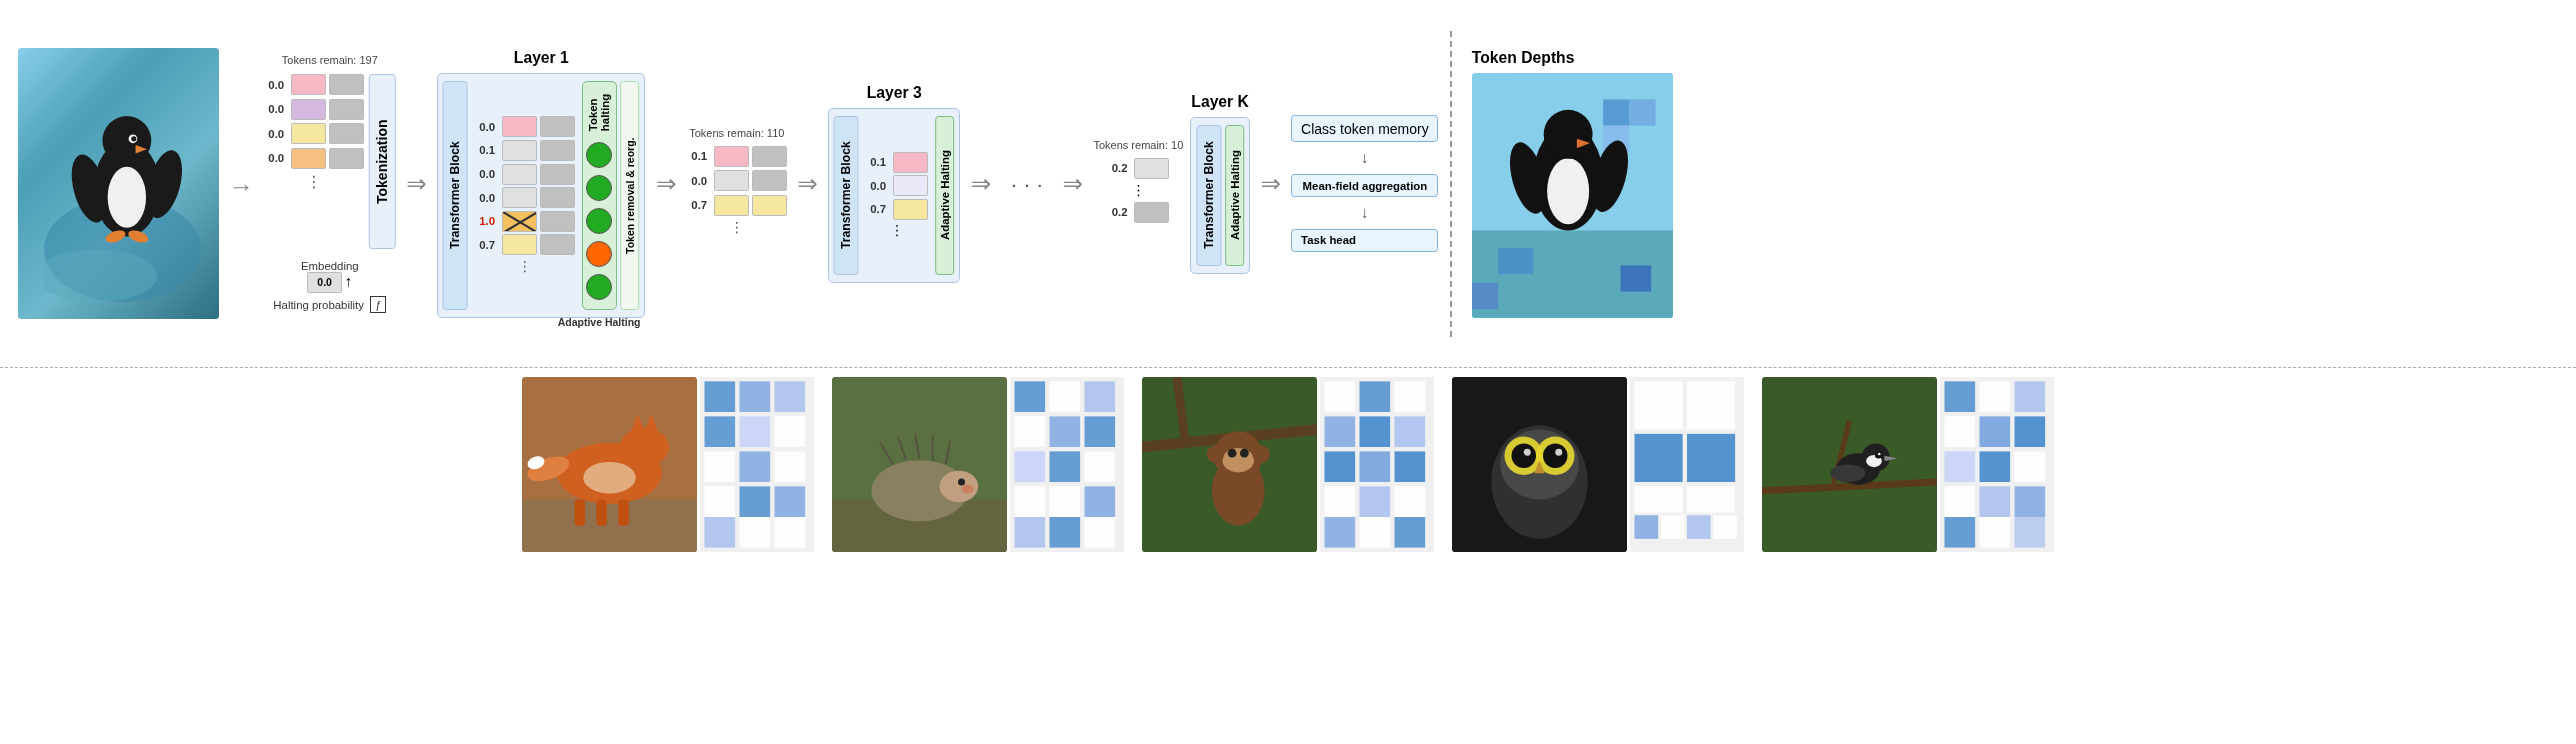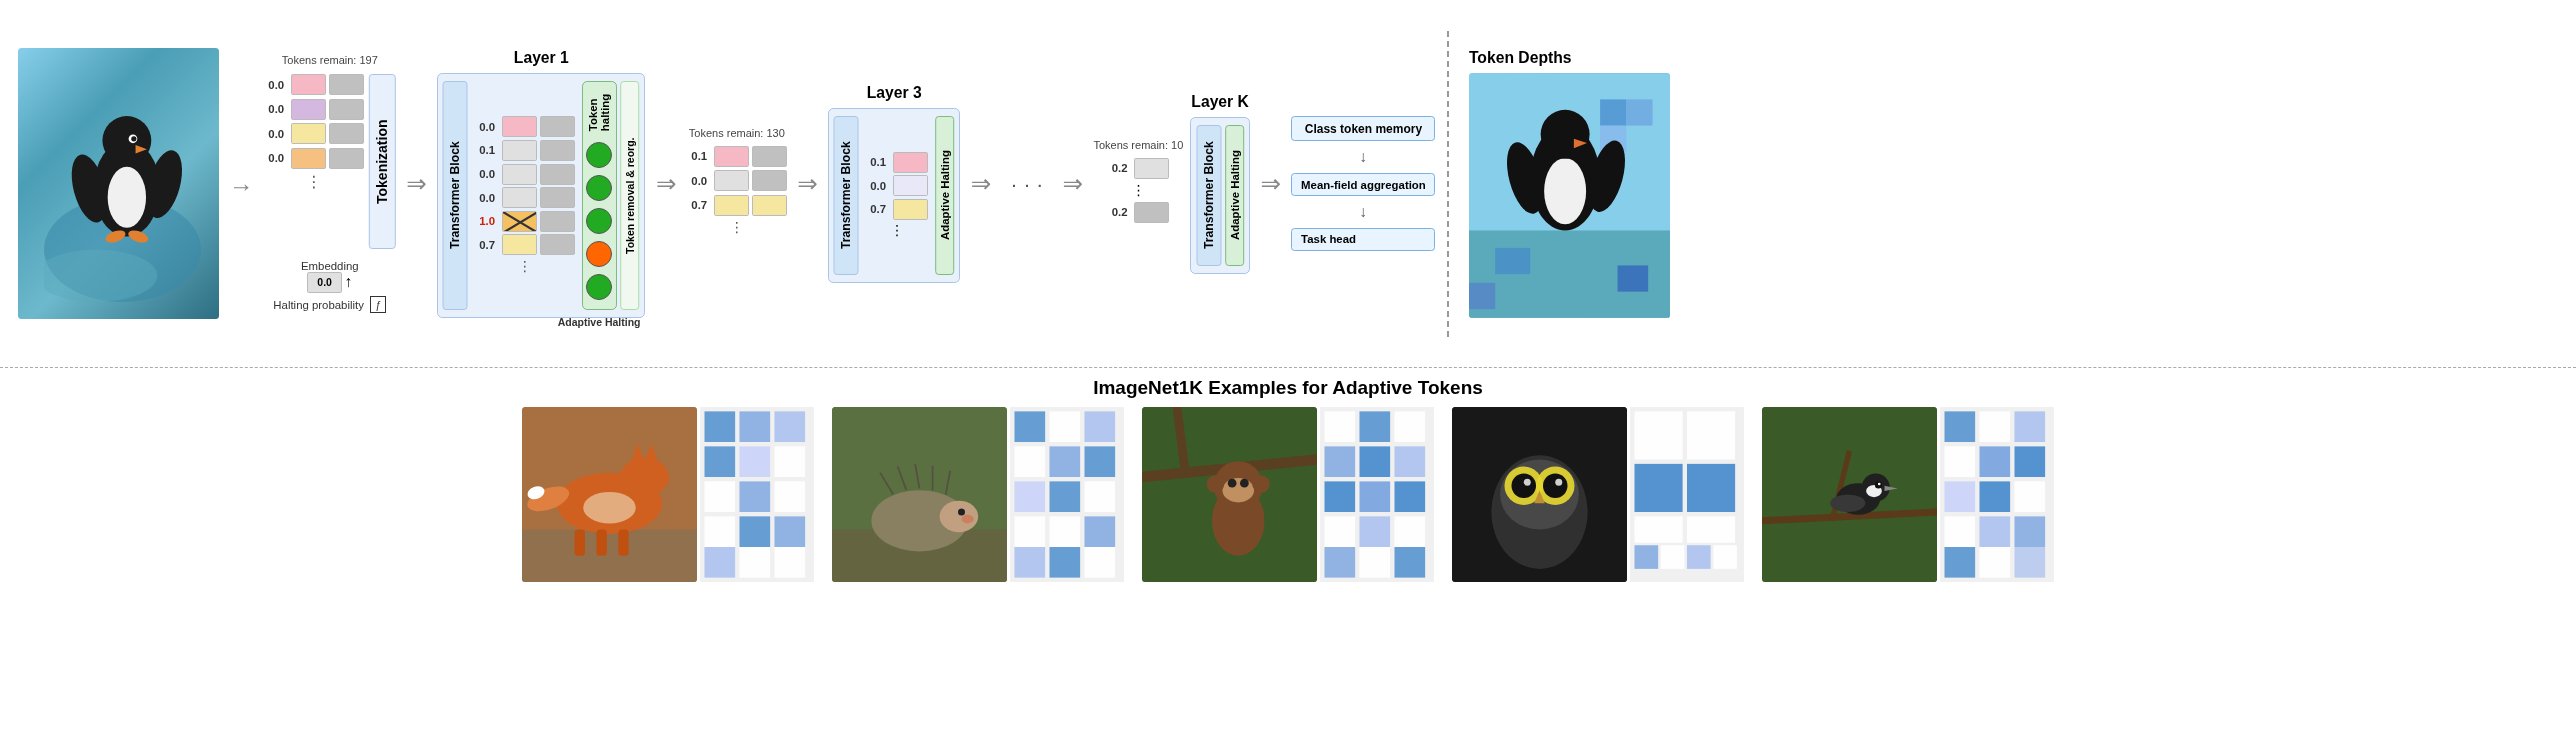--- a/index.html
+++ b/index.html
@@ -221,22 +221,22 @@
       flex-direction: column;
       gap: 7px;
       flex-shrink: 0;
     }
 
     .info-box {
       border: 1.3px solid #7bb0e0;
       background: #e8f4ff;
       border-radius: 3.5px;
       padding: 4.4px 8.7px;
-      font-size: 12px;
-      font-weight: bold;
+      font-size: 14px;
+      font-weight: normal;
       text-align: center;
       min-width: 105px;
     }
 
     .mean-field-box {
       border: 1.3px solid #7bb0e0;
       background: #e8f4ff;
       border-radius: 3.5px;
       padding: 4.4px 8.7px;
       font-size: 11.4px;
@@ -491,21 +491,21 @@
         <div style="position:absolute;bottom:-19px;font-size:10.5px;font-weight:bold;white-space:nowrap;color:#333;">Adaptive Halting</div>
       </div>
 
       <div style="writing-mode:vertical-rl;transform:rotate(180deg);font-size:10.5px;font-weight:bold;padding:3.5px 2.6px;background:#f0f8f0;border:0.9px solid #aadaaa;border-radius:3.5px;display:flex;align-items:center;justify-content:center;white-space:nowrap;">Token removal &amp; reorg.</div>
     </div>
   </div>
 
   <div class="arrow">⇒</div>
 
   <div class="flex-col-center" style="gap:3.5px;">
-    <div class="tokens-remain">Tokens remain: 130</div>
+    <div class="tokens-remain">Tokens remain: 110</div>
     <div class="token-list">
       <div class="token-row">
         <span class="token-val">0.1</span>
         <div class="token-box token-box-pink"></div>
         <div class="token-box token-box-gray"></div>
       </div>
       <div class="token-row">
         <span class="token-val">0.0</span>
         <div class="token-box" style="background:#e0e0e0;border:0.9px solid #bbb;width:35px;height:21px;"></div>
         <div class="token-box token-box-gray"></div>
@@ -608,21 +608,20 @@
 
         <ellipse cx="64" cy="120" rx="18" ry="42" fill="#111" transform="rotate(-15,64,120)"></ellipse>
         <ellipse cx="158" cy="118" rx="18" ry="42" fill="#111" transform="rotate(15,158,118)"></ellipse>
       </svg>
     </div>
   </div>
 
 </div>
 
 <div class="bottom-section">
-  <div class="bottom-title">ImageNet1K Examples for Adaptive Tokens</div>
 
   <div class="examples-row">
 
     <div class="example-item">
       <div class="example-img fox-bg">
         <svg width="175" height="175" viewBox="0 0 200 200">
           <rect width="200" height="200" fill="#a87040"></rect>
           <rect y="140" width="200" height="60" fill="#8a7050" opacity="0.8"></rect>
 
           <ellipse cx="100" cy="110" rx="60" ry="35" fill="#d06020"></ellipse>

